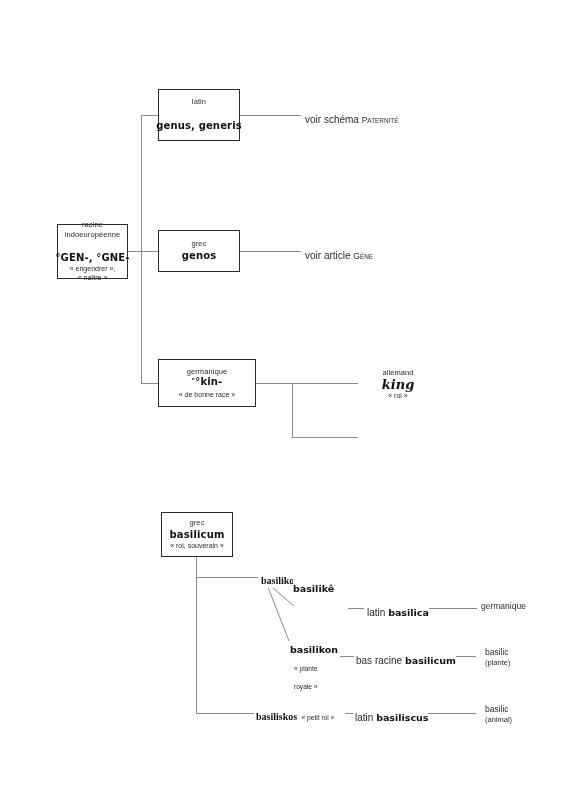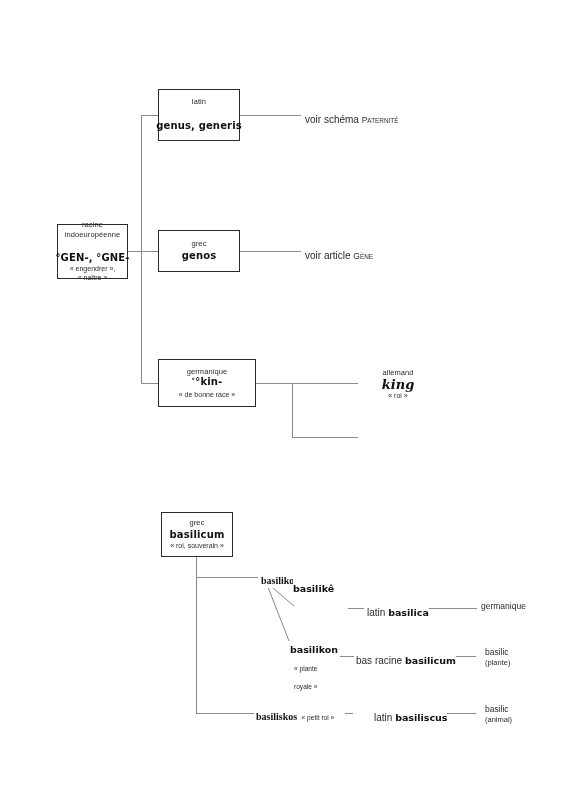--- a/index.html
+++ b/index.html
@@ -222,21 +222,21 @@
   <div class="txt-group txt-left result" style="left:485px; top:647px;">
     <span>basilic</span>
     <span class="sub">(plante)</span>
   </div>
 
   <div class="txt-group txt-left" style="left:256px; top:706px;">
     <span class="inline-term-lg">basiliskos</span>
     <span class="inline-gloss">« petit roi »</span>
   </div>
   <div class="ln ln-h" style="left:345px; top:713px; width:8px;"></div>
-  <div class="txt-group txt-left" style="left:374px; top:707px;">
+  <div class="txt-group txt-left" style="left:355px; top:707px;">
     <span class="plain">latin </span><span class="inline-term">basiliscus</span>
   </div>
   <div class="ln ln-h" style="left:419px; top:713px; width:57px;"></div>
   <div class="txt-group txt-left result" style="left:485px; top:704px;">
     <span>basilic</span>
     <span class="sub">(animal)</span>
   </div>
 
 </div>
 

